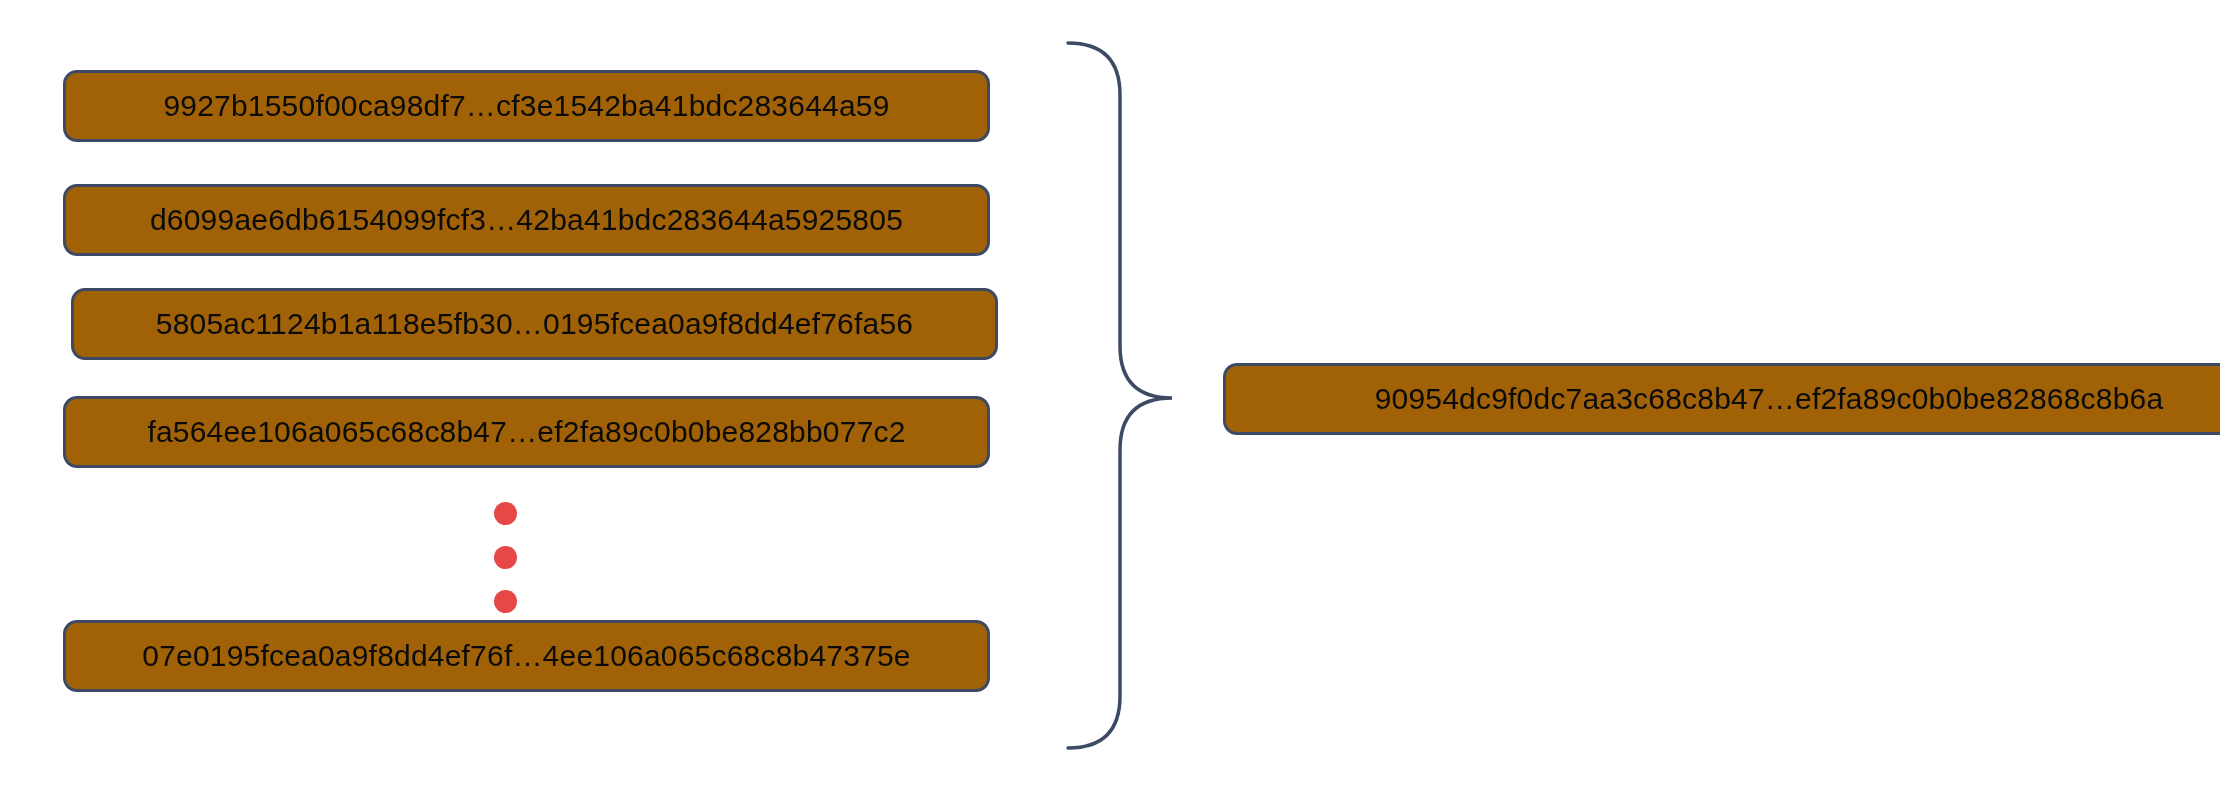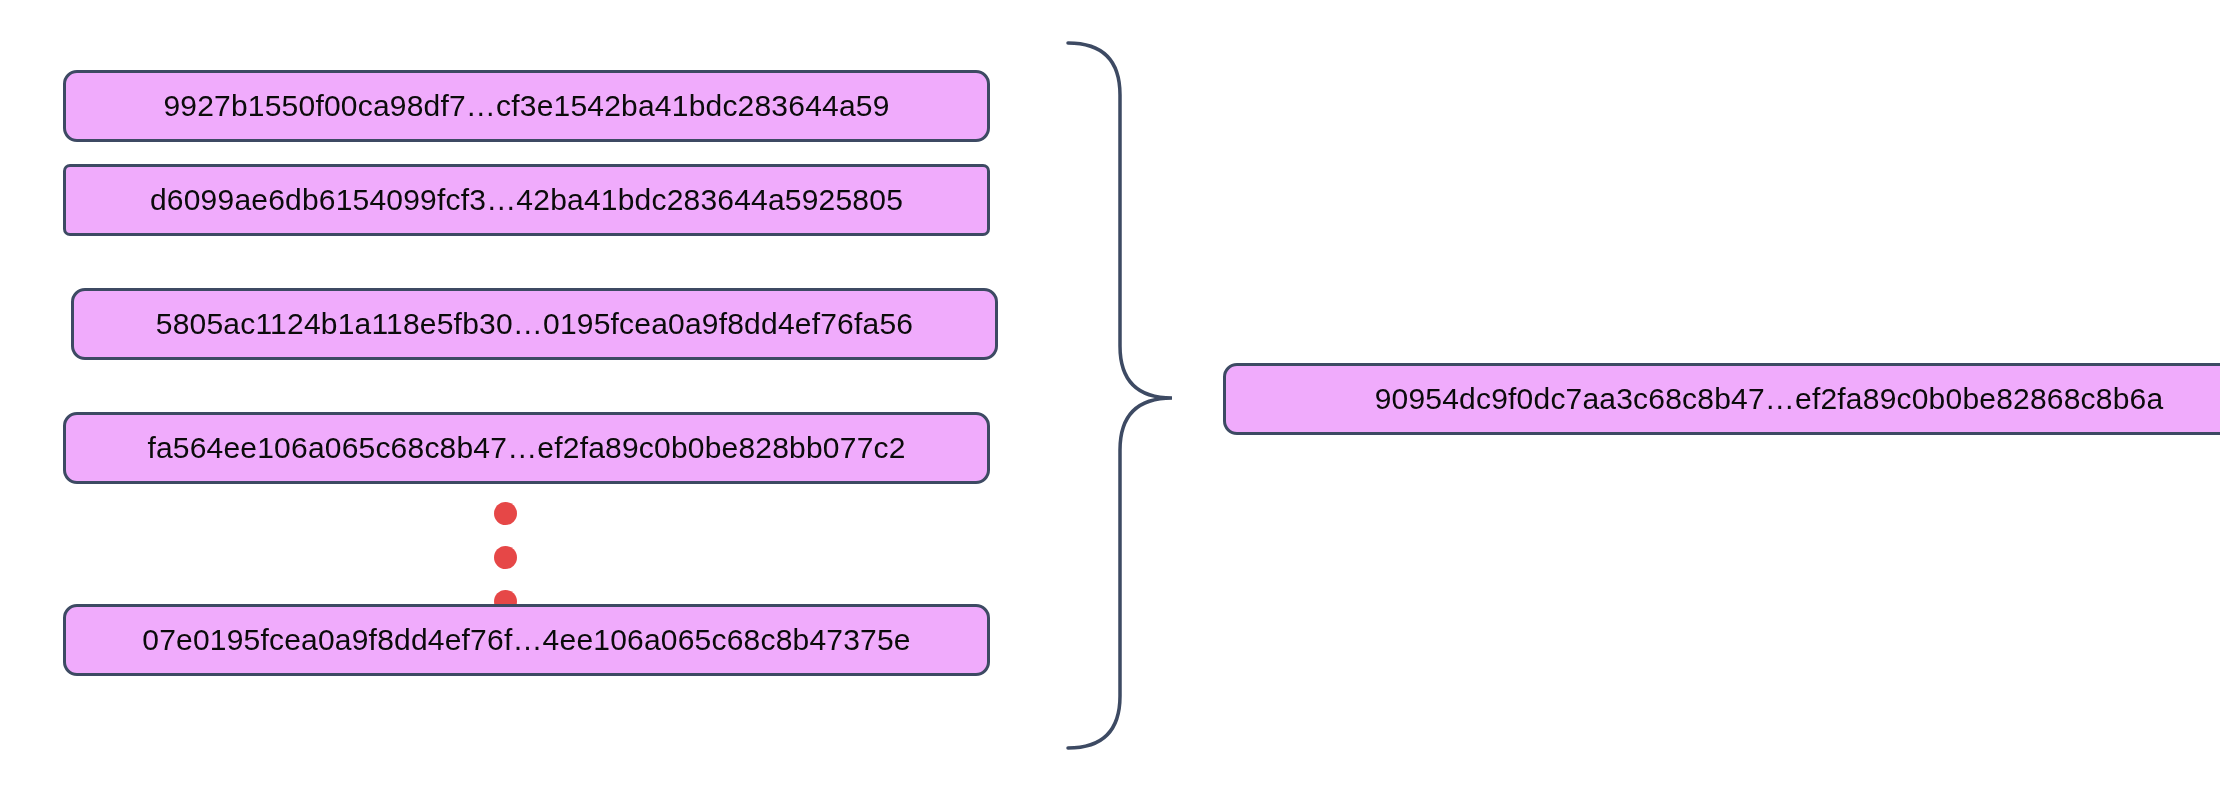--- a/index.html
+++ b/index.html
@@ -14,37 +14,37 @@
     background: #ffffff;
     font-family: "Liberation Sans", sans-serif;
     overflow: hidden;
   }
   .hash-box {
     position: absolute;
     box-sizing: border-box;
     height: 72px;
     border: 3px solid #3d4a63;
     border-radius: 14px;
-    background: #f0abfc;
+    background: #a16207;
     display: flex;
     align-items: center;
     justify-content: center;
   }
   .hash-box .hash-text {
     font-size: 30px;
     color: #0b0b0b;
     letter-spacing: 0.2px;
     white-space: nowrap;
   }
   .left-box { left: 63px; width: 927px; }
   .box-0 { top: 70px; }
-  .box-1 { top: 164px; border-radius: 7px; }
+  .box-1 { top: 184px; }
   .box-2 { top: 288px; margin-left: 8px; }
-  .box-3 { top: 412px; }
-  .box-4 { top: 604px; }
+  .box-3 { top: 396px; }
+  .box-4 { top: 620px; }
   .right-box { left: 1223px; top: 363px; width: 1092px; }
 
   .dot {
     position: absolute;
     width: 23px;
     height: 23px;
     border-radius: 50%;
     background: #e64747;
     left: 494px;
   }

